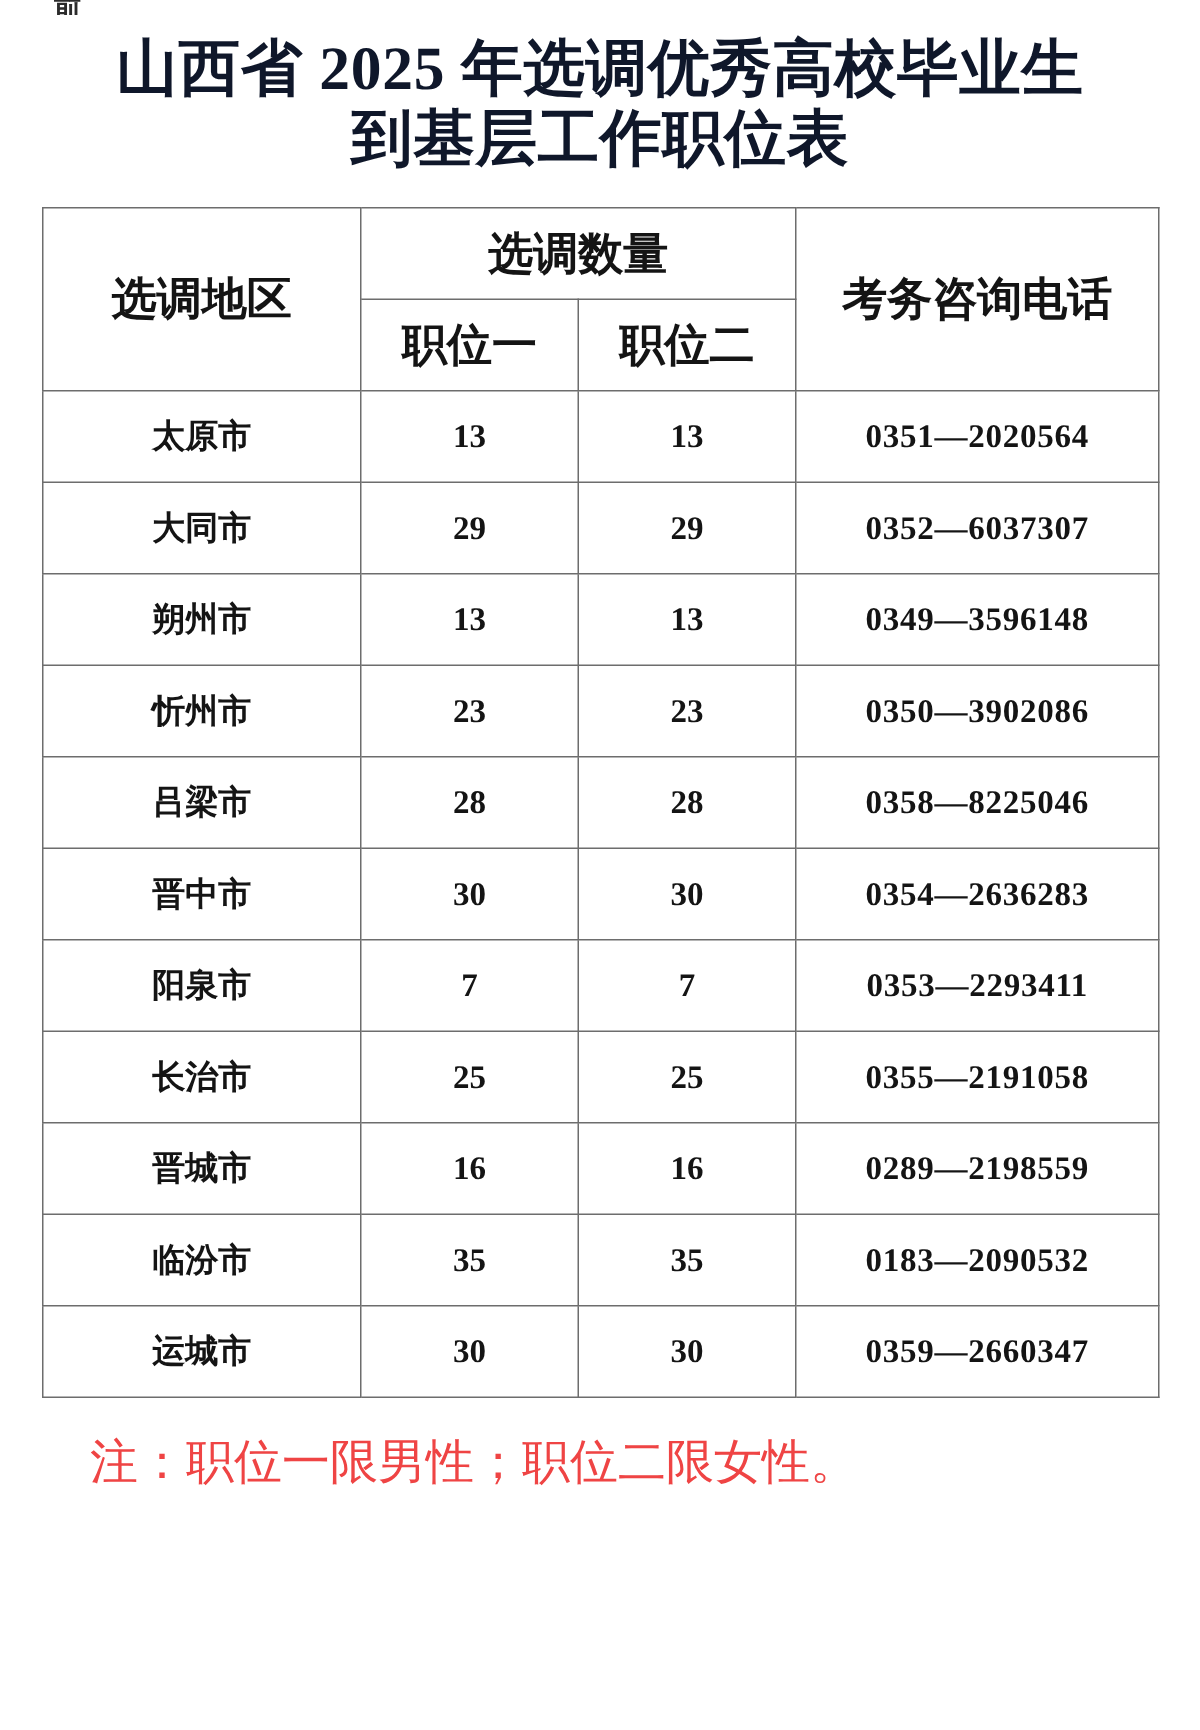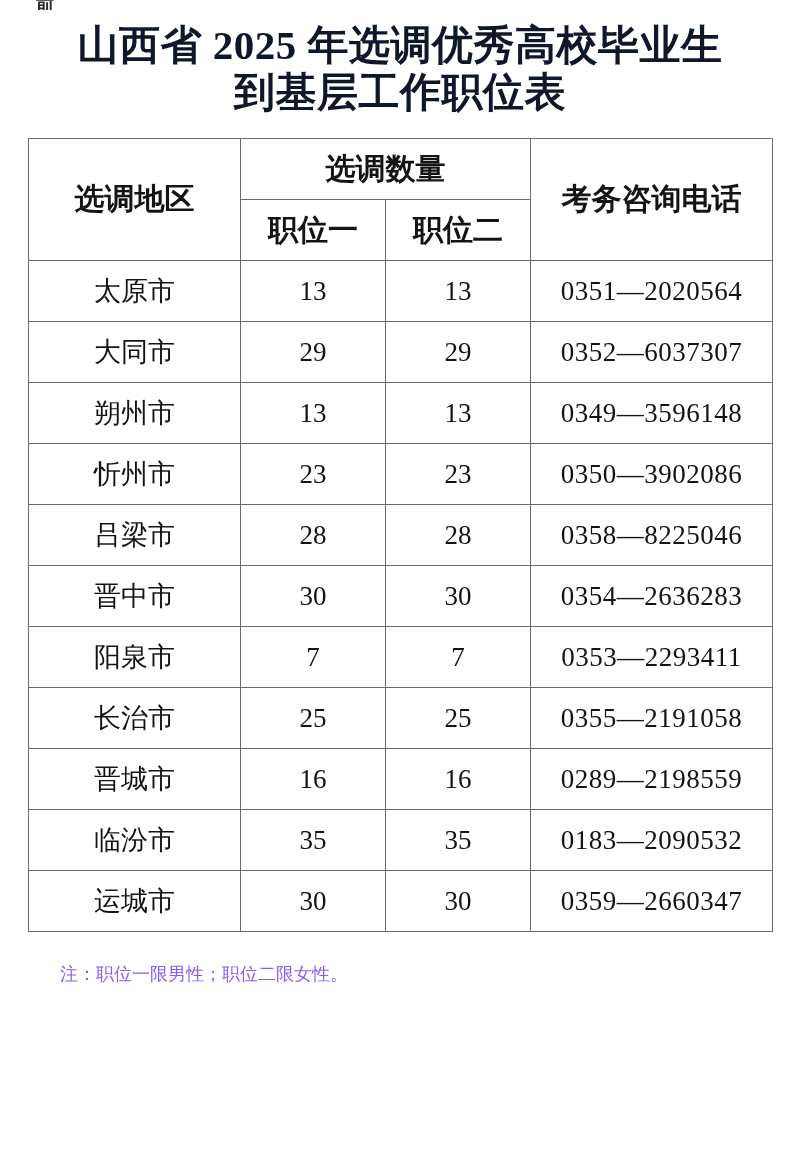--- a/index.html
+++ b/index.html
@@ -50,22 +50,22 @@
   }
   table.positions {
     margin: 22px auto 0 auto;
     border-collapse: collapse;
     width: 744px;
     table-layout: fixed;
   }
   table.positions td, table.positions th {
     border: 1px solid #6d6d6d;
     text-align: center;
-    font-weight: 400;
-    font-size: 27px;
+    font-weight: 700;
+    font-size: 22px;
     color: #141414;
     padding: 0;
     height: 60px;
     vertical-align: middle;
   }
   table.positions th {
     font-weight: 700;
     font-size: 30px;
   }
   .col-region { width: 212px; }
@@ -78,23 +78,23 @@
   .phone-cell {
     letter-spacing: 0.5px;
   }
   .notes {
     margin: 18px auto 0 auto;
     width: 744px;
     padding-left: 32px;
     box-sizing: border-box;
   }
   .notes div {
-    font-size: 18px;
+    font-size: 32px;
     line-height: 49px;
-    color: #8b5cf6;
+    color: #ef4444;
     white-space: nowrap;
   }
   .bottom-blank {
     height: 24px;
   }
 </style>
 </head>
 <body>
 
 <div class="page">

